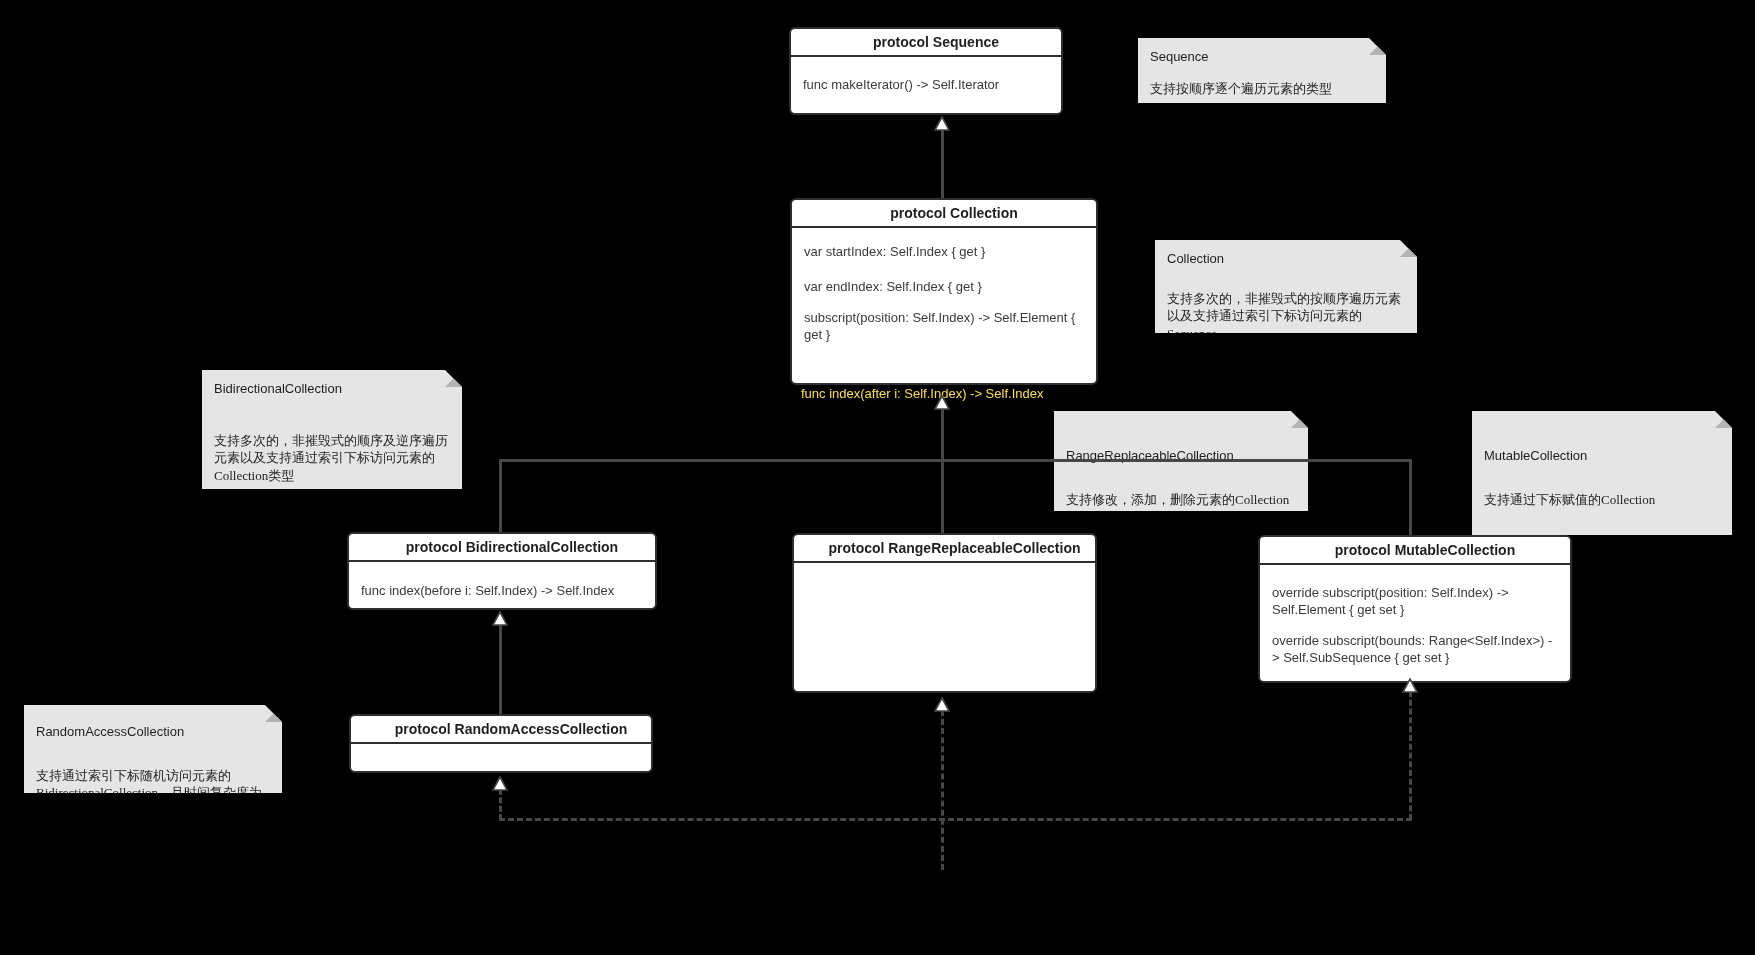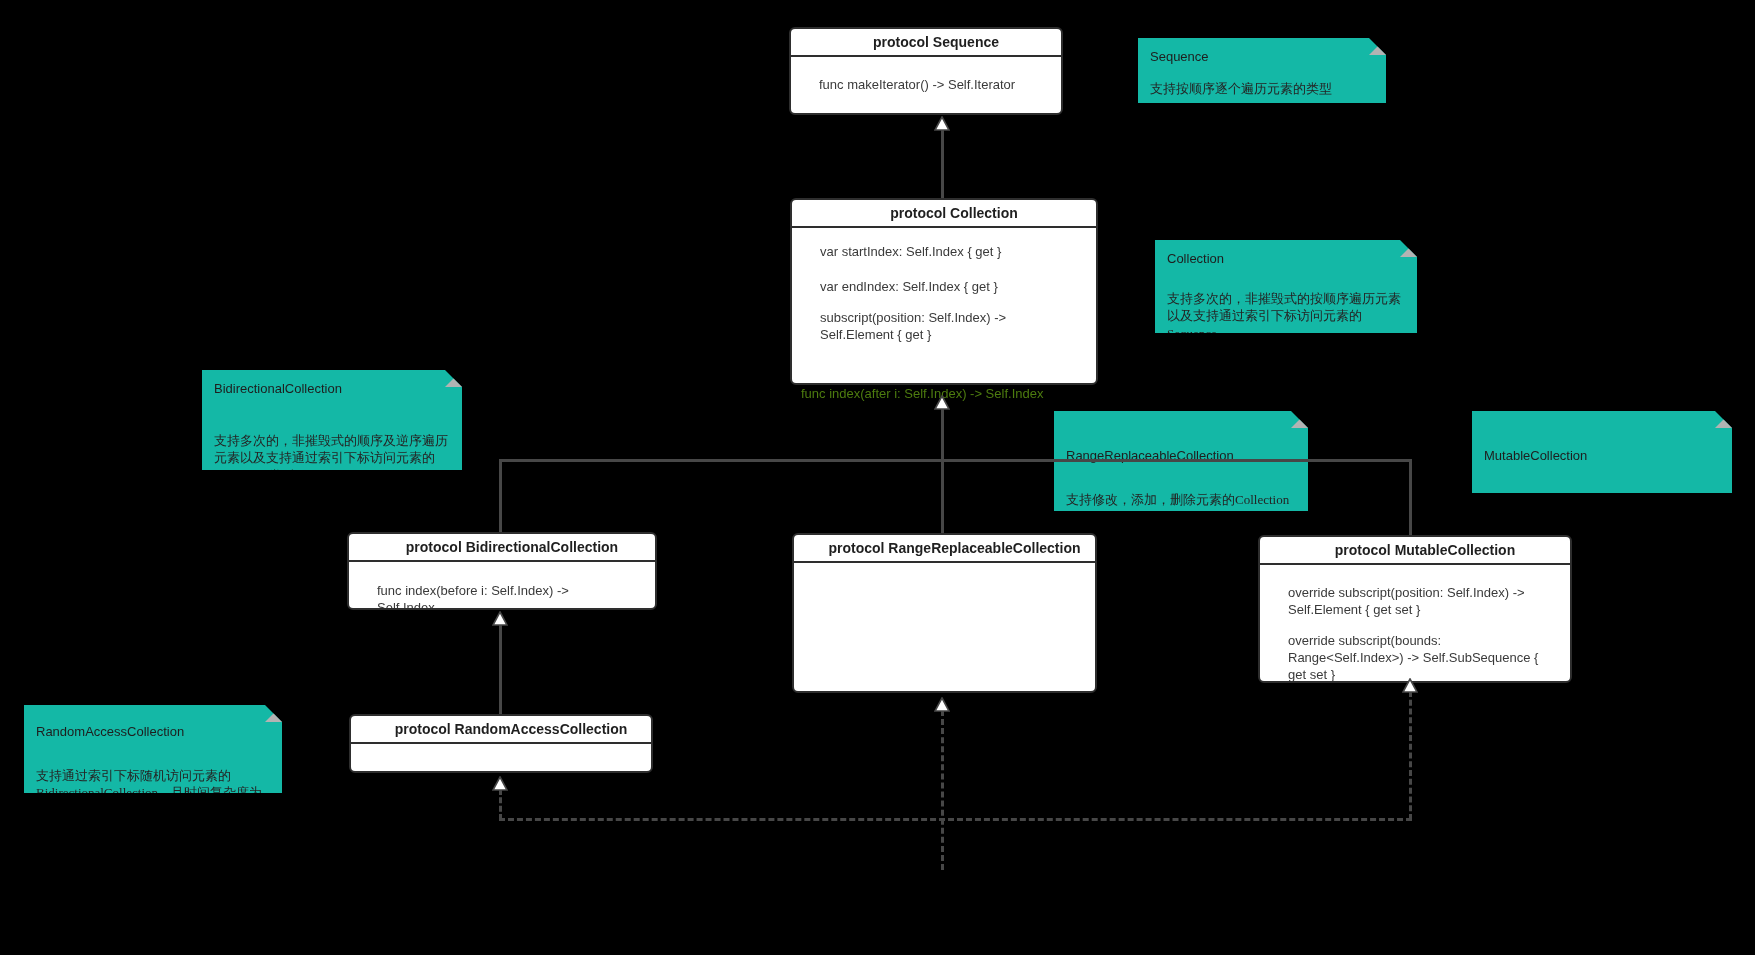--- a/index.html
+++ b/index.html
@@ -23,31 +23,31 @@
   .uml-title{
     height:28px;min-height:28px;
     display:flex;align-items:center;justify-content:center;
     font-size:14px;font-weight:600;color:#1f1f1f;
     border-bottom:2px solid #2e2e2e;
     box-sizing:border-box;
     padding-left:20px;
   }
   .uml-body{
     flex:1;
-    padding:12px 28px;
+    padding:12px 12px;
     font-size:13px;line-height:1.3;color:#3a3a3a;
     overflow:hidden;
   }
   .member{white-space:normal;}
   .mt4{margin-top:4px}.mt6{margin-top:9px}.mt8{margin-top:8px}
   .mt14{margin-top:14px}.mt30{margin-top:18px}
   
   .note{
     position:absolute;
-    background:#14b8a6;
+    background:#e5e5e5;
     color:#242424;
     z-index:1;
     box-sizing:border-box;
     padding:10px 12px;
     overflow:hidden;
     clip-path:polygon(0 0,calc(100% - 17px) 0,100% 17px,100% 100%,0 100%);
     font-size:13px;line-height:1.35;
   }
   .note-title{font-weight:500;color:#1e1e1e;}
   .note-body{white-space:normal;font-family:Liberation Serif, serif;}
@@ -62,54 +62,54 @@
   }
   
   .vline{position:absolute;width:3px;background:#474747;z-index:3;}
   .hline{position:absolute;height:3px;background:#474747;z-index:3;}
   .vdash{position:absolute;width:0;border-left:3px dashed #474747;z-index:3;}
   .hdash{position:absolute;height:0;border-top:3px dashed #474747;z-index:3;}
   .arrow{position:absolute;z-index:4;}
   .faded-member{
     position:absolute;
     left:801px;top:386px;width:300px;
-    font-size:13px;color:#4d7c0f;white-space:nowrap;
+    font-size:13px;color:#fde047;white-space:nowrap;
     z-index:2;
   }
 </style>
 </head>
 <body>
 
 <div id="canvas">
 
   <div class="note" style="left:1138px;top:38px;width:248px;height:65px">
     <div class="fold"></div>
     <div class="note-title">Sequence</div>
     <div class="note-body gap14">支持按顺序逐个遍历元素的类型</div>
   </div>
 
   <div class="note" style="left:1155px;top:240px;width:262px;height:93px">
     <div class="fold"></div>
     <div class="note-title">Collection</div>
     <div class="note-body gap22">支持多次的，非摧毁式的按顺序遍历元素以及支持通过索引下标访问元素的Sequence</div>
   </div>
 
-  <div class="note" style="left:202px;top:370px;width:260px;height:100px">
+  <div class="note" style="left:202px;top:370px;width:260px;height:119px">
     <div class="fold"></div>
     <div class="note-title">BidirectionalCollection</div>
     <div class="note-body gap34">支持多次的，非摧毁式的顺序及逆序遍历元素以及支持通过索引下标访问元素的Collection类型</div>
   </div>
 
   <div class="note" style="left:1054px;top:411px;width:254px;height:100px">
     <div class="fold"></div>
     <div class="note-title gap26" style="margin-top:26px">RangeReplaceableCollection</div>
     <div class="note-body gap26">支持修改，添加，删除元素的Collection</div>
   </div>
 
-  <div class="note" style="left:1472px;top:411px;width:260px;height:82px">
+  <div class="note" style="left:1472px;top:411px;width:260px;height:124px">
     <div class="fold"></div>
     <div class="note-title" style="margin-top:26px">MutableCollection</div>
     <div class="note-body gap26">支持通过下标赋值的Collection</div>
   </div>
 
   <div class="note" style="left:24px;top:705px;width:258px;height:88px">
     <div class="fold"></div>
     <div class="note-title" style="margin-top:8px">RandomAccessCollection</div>
     <div class="note-body gap26">支持通过索引下标随机访问元素的BidirectionalCollection，且时间复杂度为O(1)</div>
   </div>

